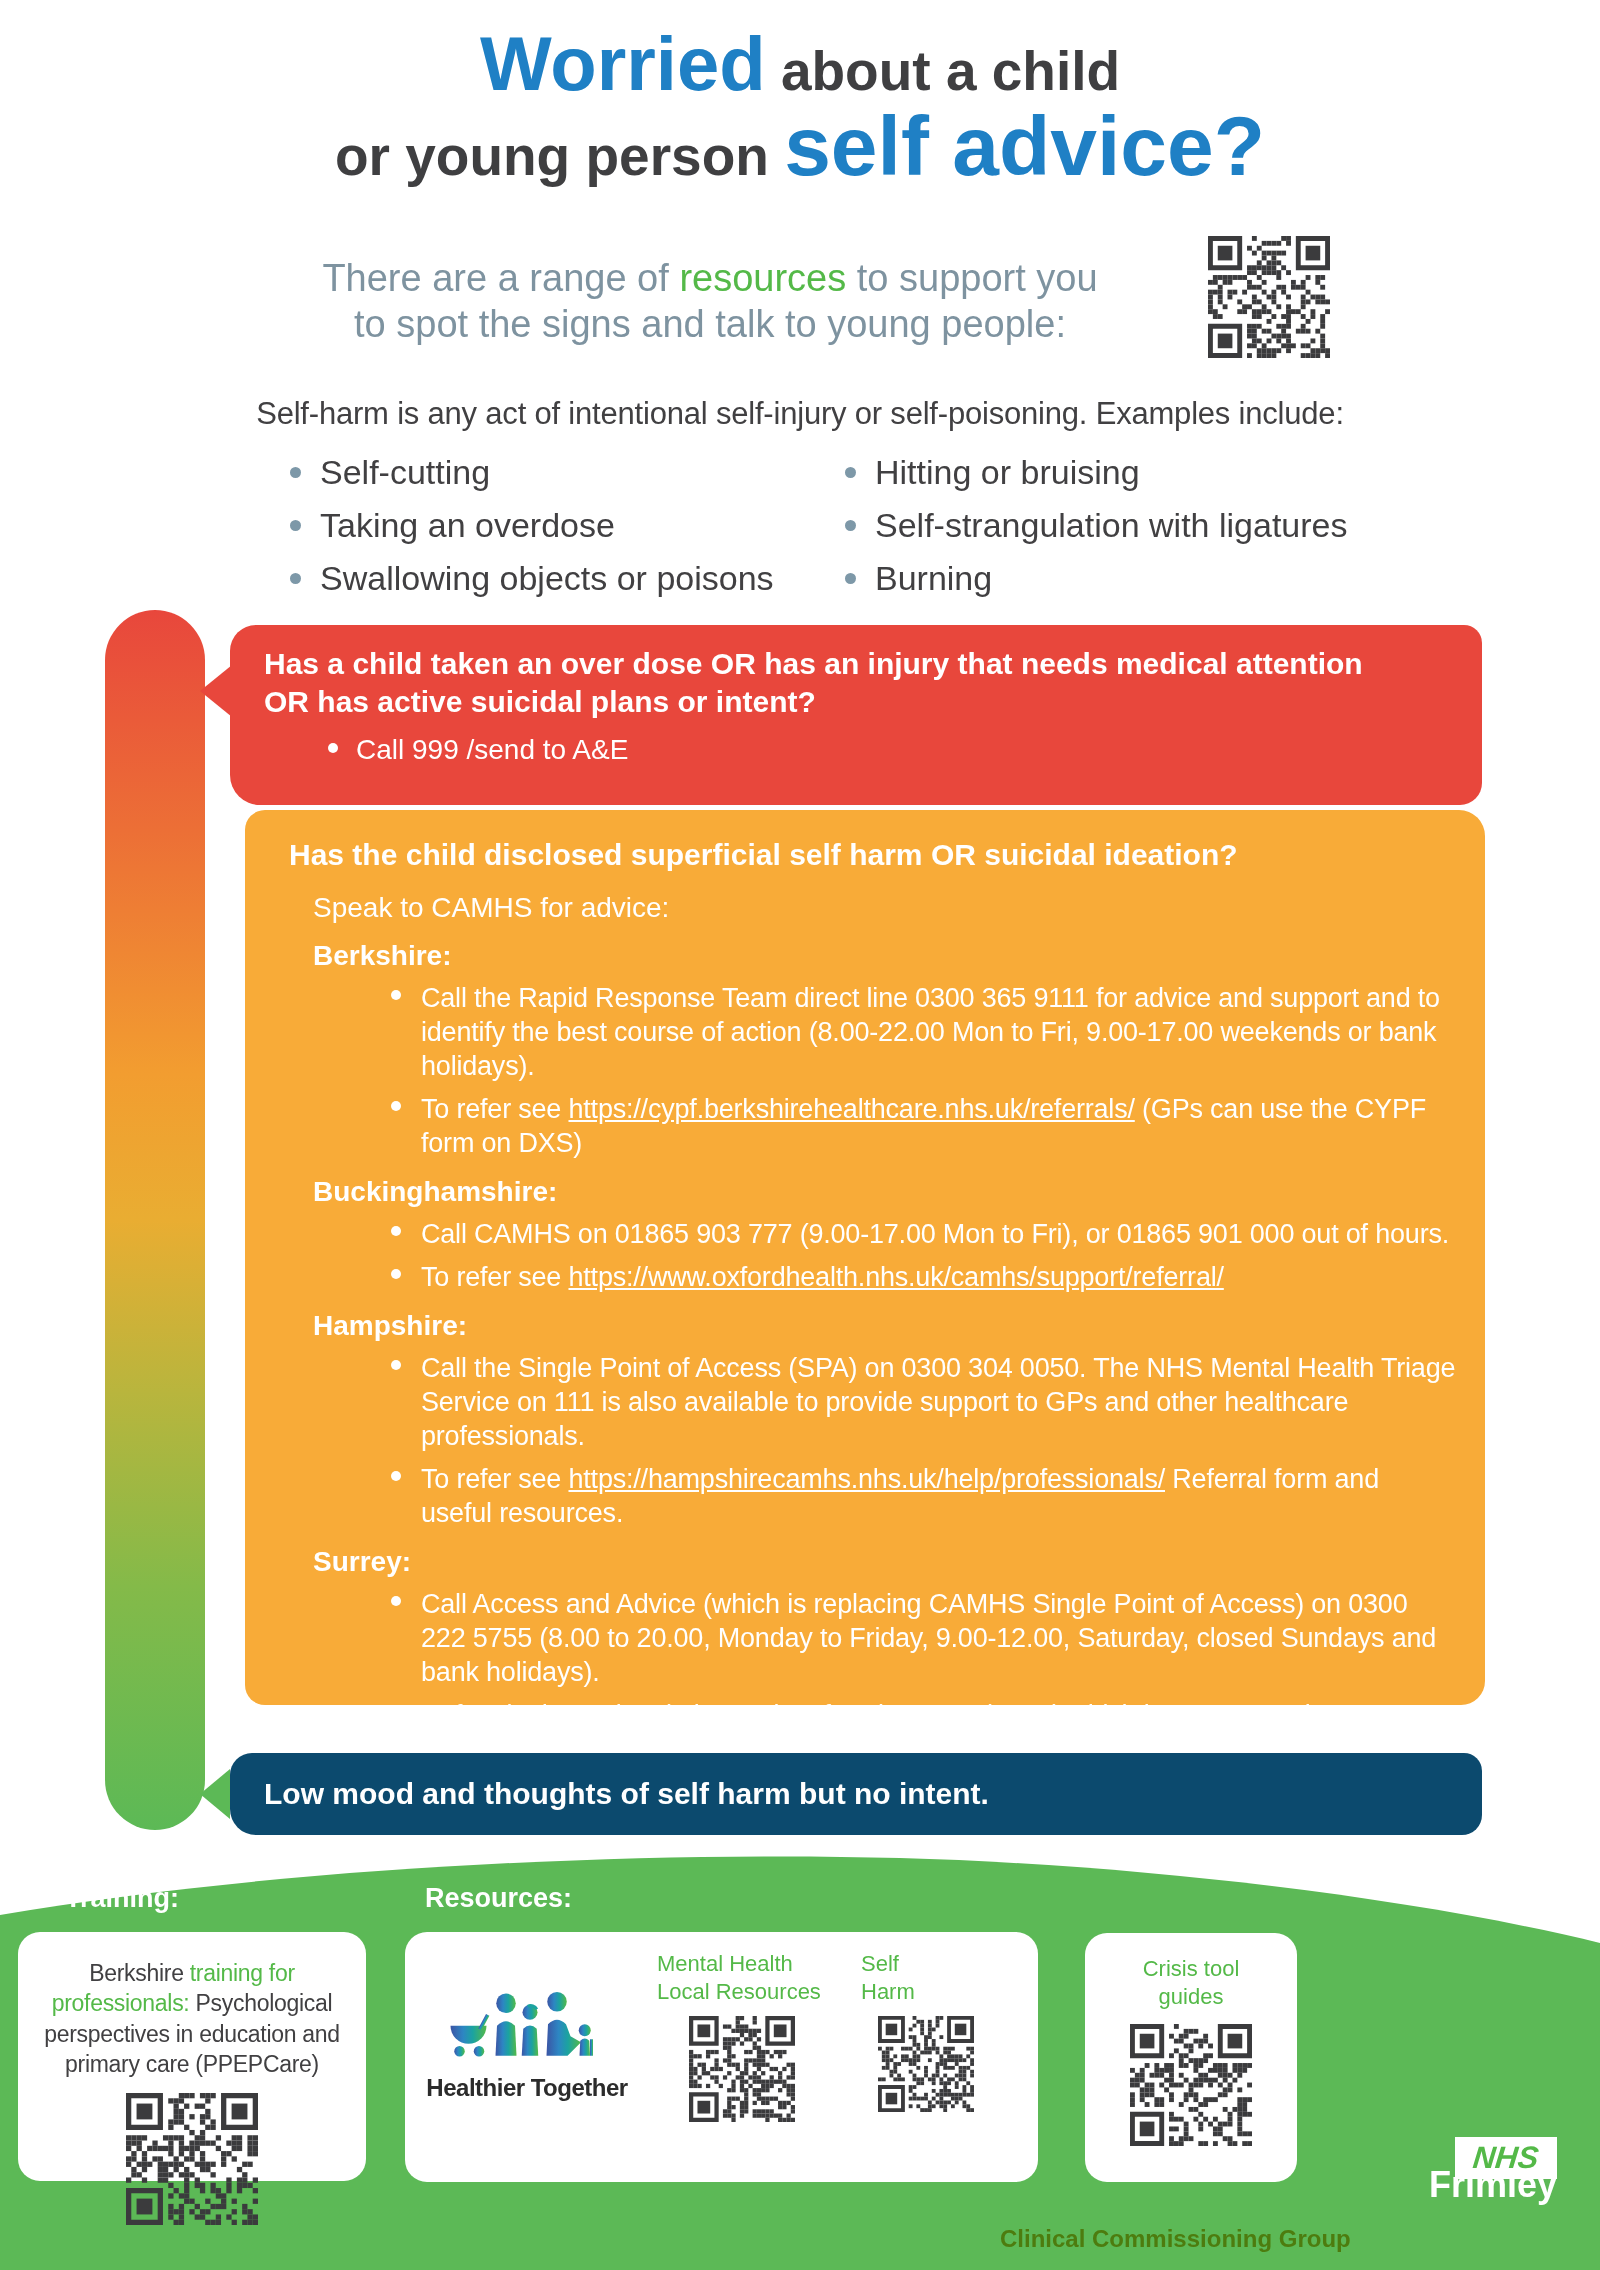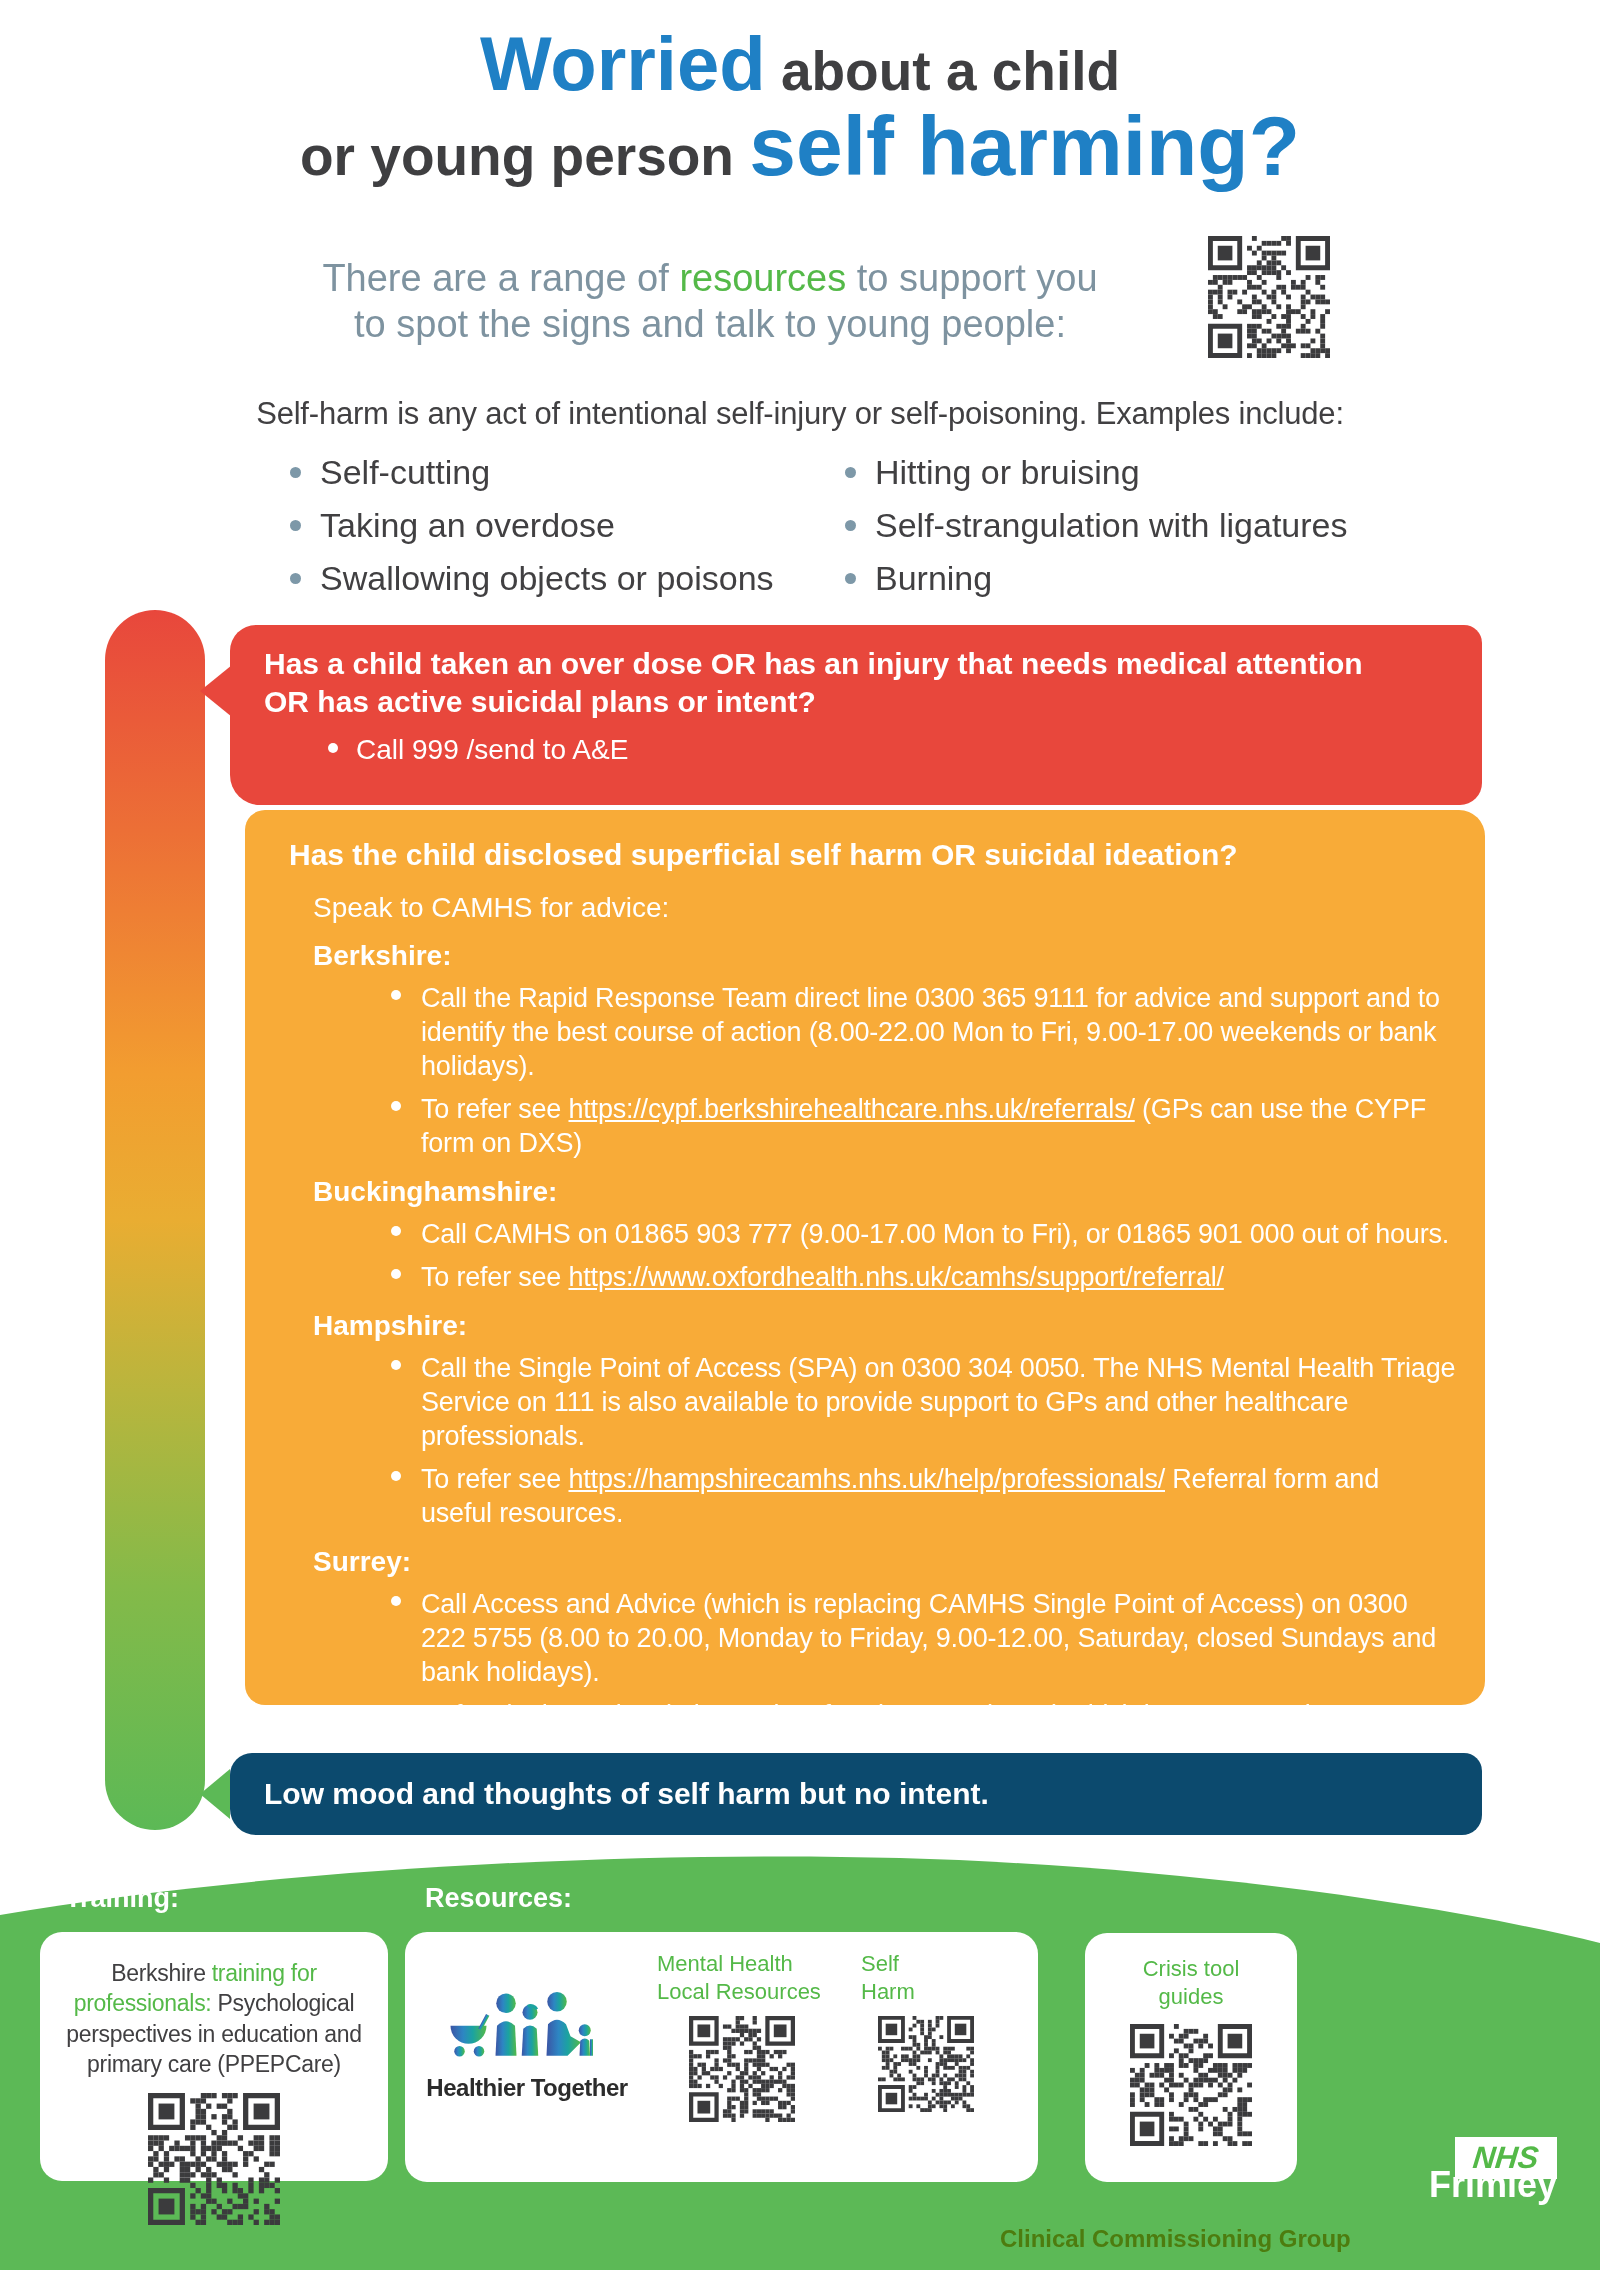--- a/index.html
+++ b/index.html
@@ -60,21 +60,21 @@
              padding-left:34px;box-sizing:border-box;}
   .green-box .tail{top:16px;border-width:25px 30px 25px 0;border-color:transparent #5cb956 transparent transparent;}
   .green-box .box-heading{font-size:30px;}
 
   
   .footer{position:absolute;left:0;top:1845px;width:1600px;height:425px;color:#fff;}
   .footer-shape{position:absolute;inset:0;}
   .footer-inner{position:absolute;inset:0;z-index:1;}
   .f-label{position:absolute;font-size:27px;font-weight:bold;color:#fff;}
   .card{position:absolute;background:#fff;border-radius:22px;box-sizing:border-box;color:#414042;}
-  .training-card{left:40px;top:87px;width:348px;height:249px;padding:26px 10px 0;text-align:center;}
+  .training-card{left:18px;top:87px;width:348px;height:249px;padding:26px 10px 0;text-align:center;}
   .training-text{font-size:23px;line-height:1.32;letter-spacing:-0.3px;white-space:pre-line;}
   .training-card .qr{display:block;margin:14px auto 0;width:132px;height:132px;}
   .resources-card{left:405px;top:87px;width:633px;height:250px;padding:18px 14px 0 16px;display:flex;}
   .ht-logo{width:212px;text-align:center;margin-top:34px;}
   .ht-logo svg{width:180px;height:88px;display:block;margin:0 auto;}
   .ht-text{font-size:24px;font-weight:bold;color:#2b2b2b;margin-top:2px;letter-spacing:-0.5px;}
   .qr-col{}
   .qr-col .qr-label{font-size:22px;line-height:1.25;color:#54b948;white-space:pre-line;min-height:58px;}
   .qr-col .qr{display:block;margin:8px auto 0;}
   .qr-col1{width:170px;margin-left:24px;}
@@ -96,21 +96,21 @@
 </head>
 <body>
 
 <div class="page">
 
   <div class="title">
     <div class="l1">
       <span class="t-blue">Worried</span><span class="t-dark"> about a child</span>
     </div>
     <div class="l2">
-      <span class="t-dark">or young person </span><span class="t-blue">self harming?</span>
+      <span class="t-dark">or young person </span><span class="t-blue">self advice?</span>
     </div>
   </div>
 
   <div class="subtitle"><span class="c-slate">There are a range of </span><span class="c-green">resources</span><span class="c-slate"> to support you
 to spot the signs and talk to young people:</span></div>
   <svg class="top-qr qr" viewBox="0 0 100 100">
       <rect x="36" y="0" width="4" height="4"></rect>
       <rect x="60" y="0" width="4" height="4"></rect>
       <rect x="64" y="0" width="4" height="4"></rect>
       <rect x="44" y="4" width="4" height="4"></rect>

